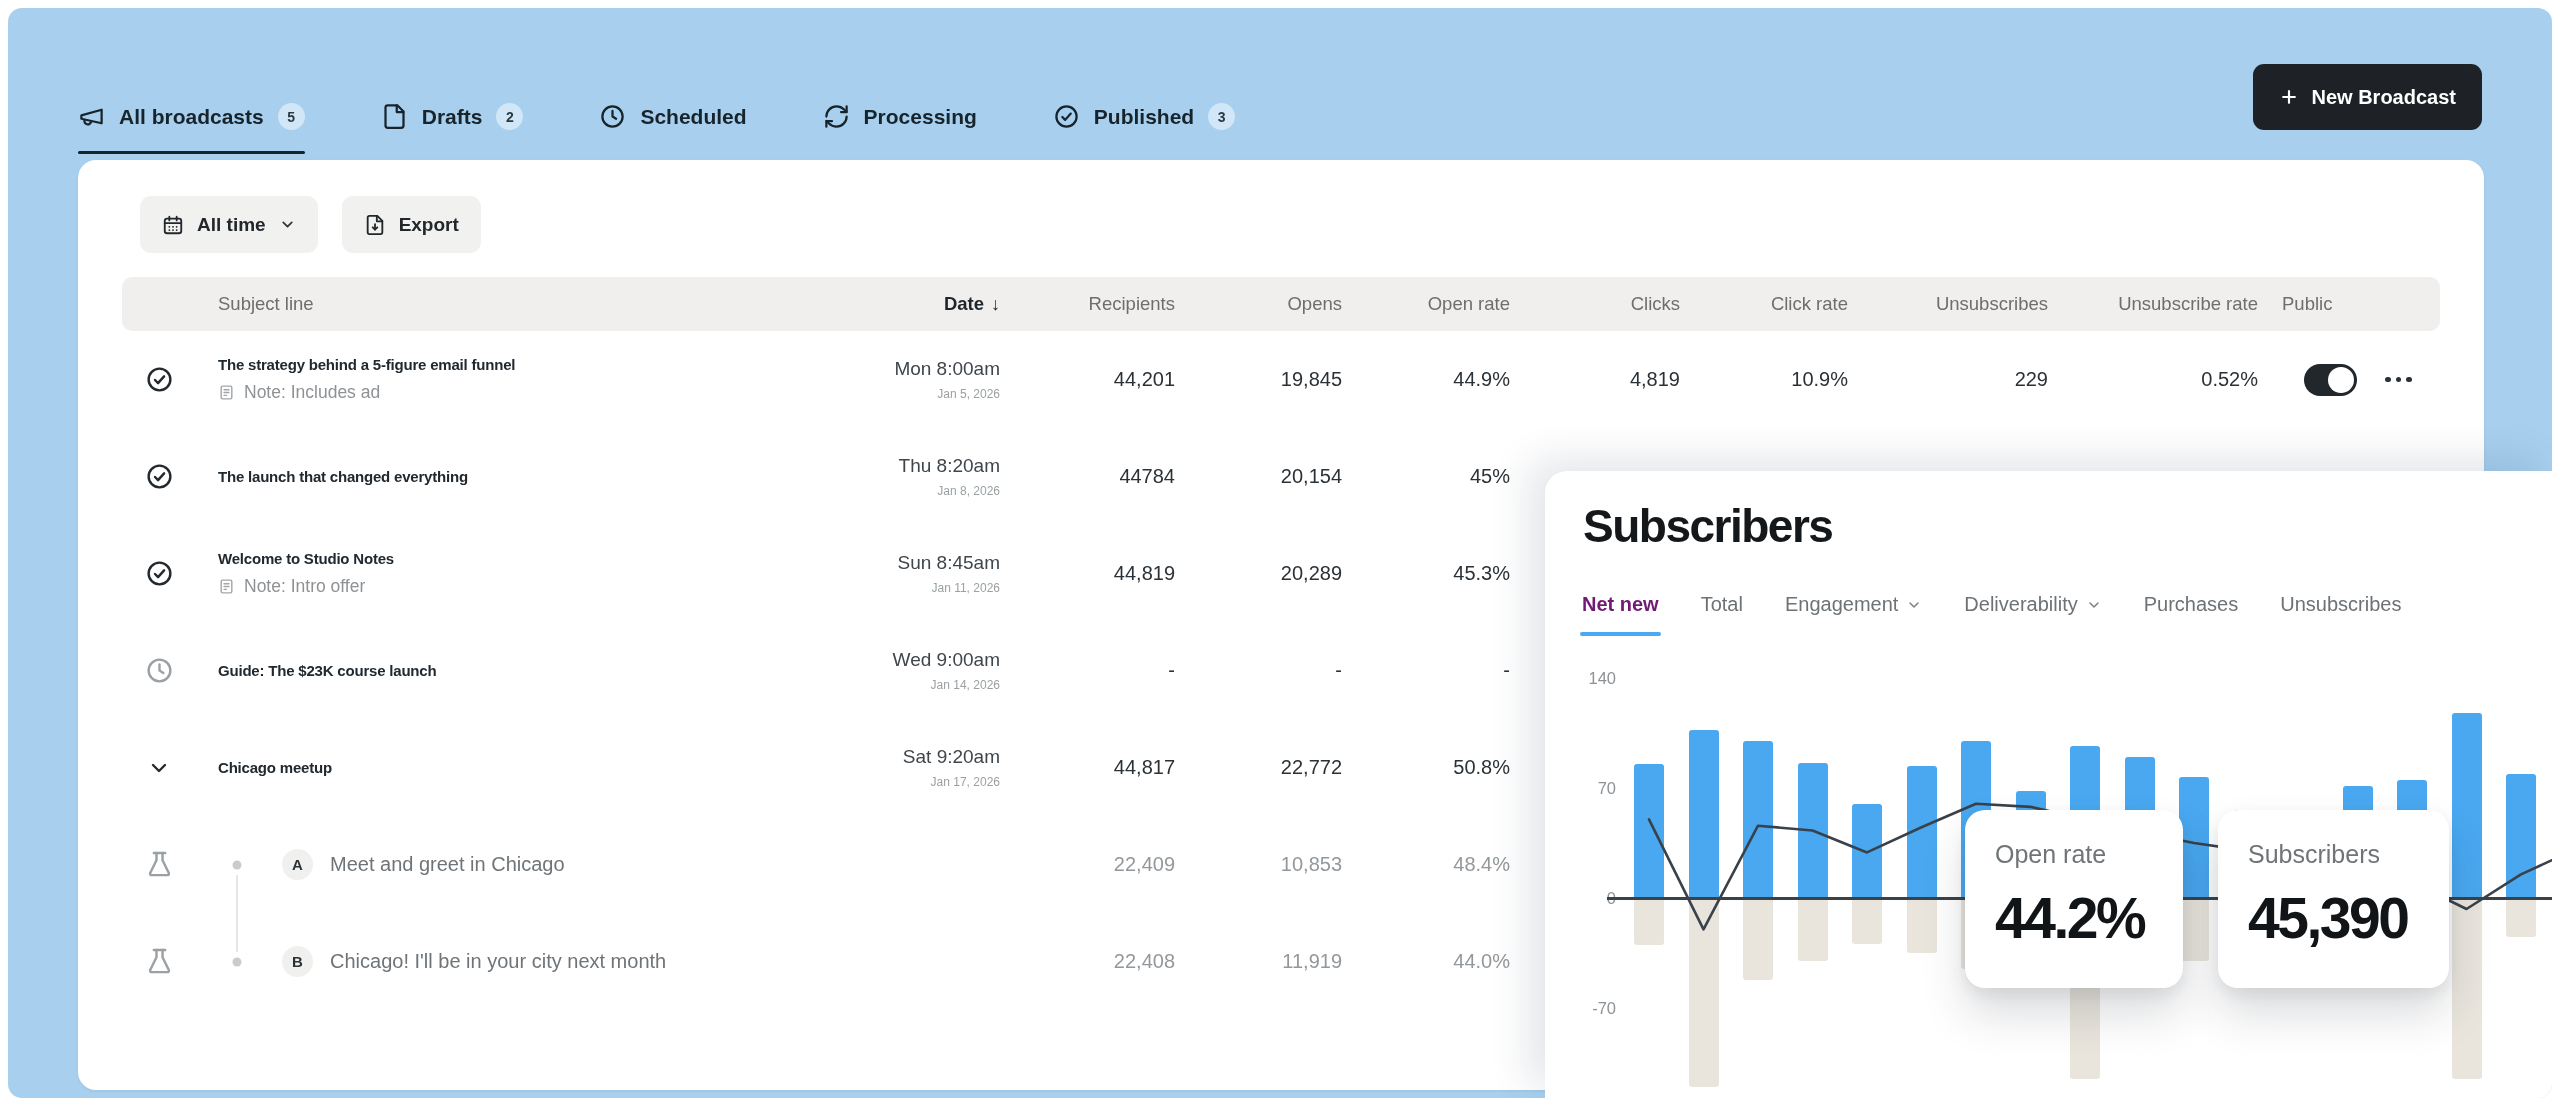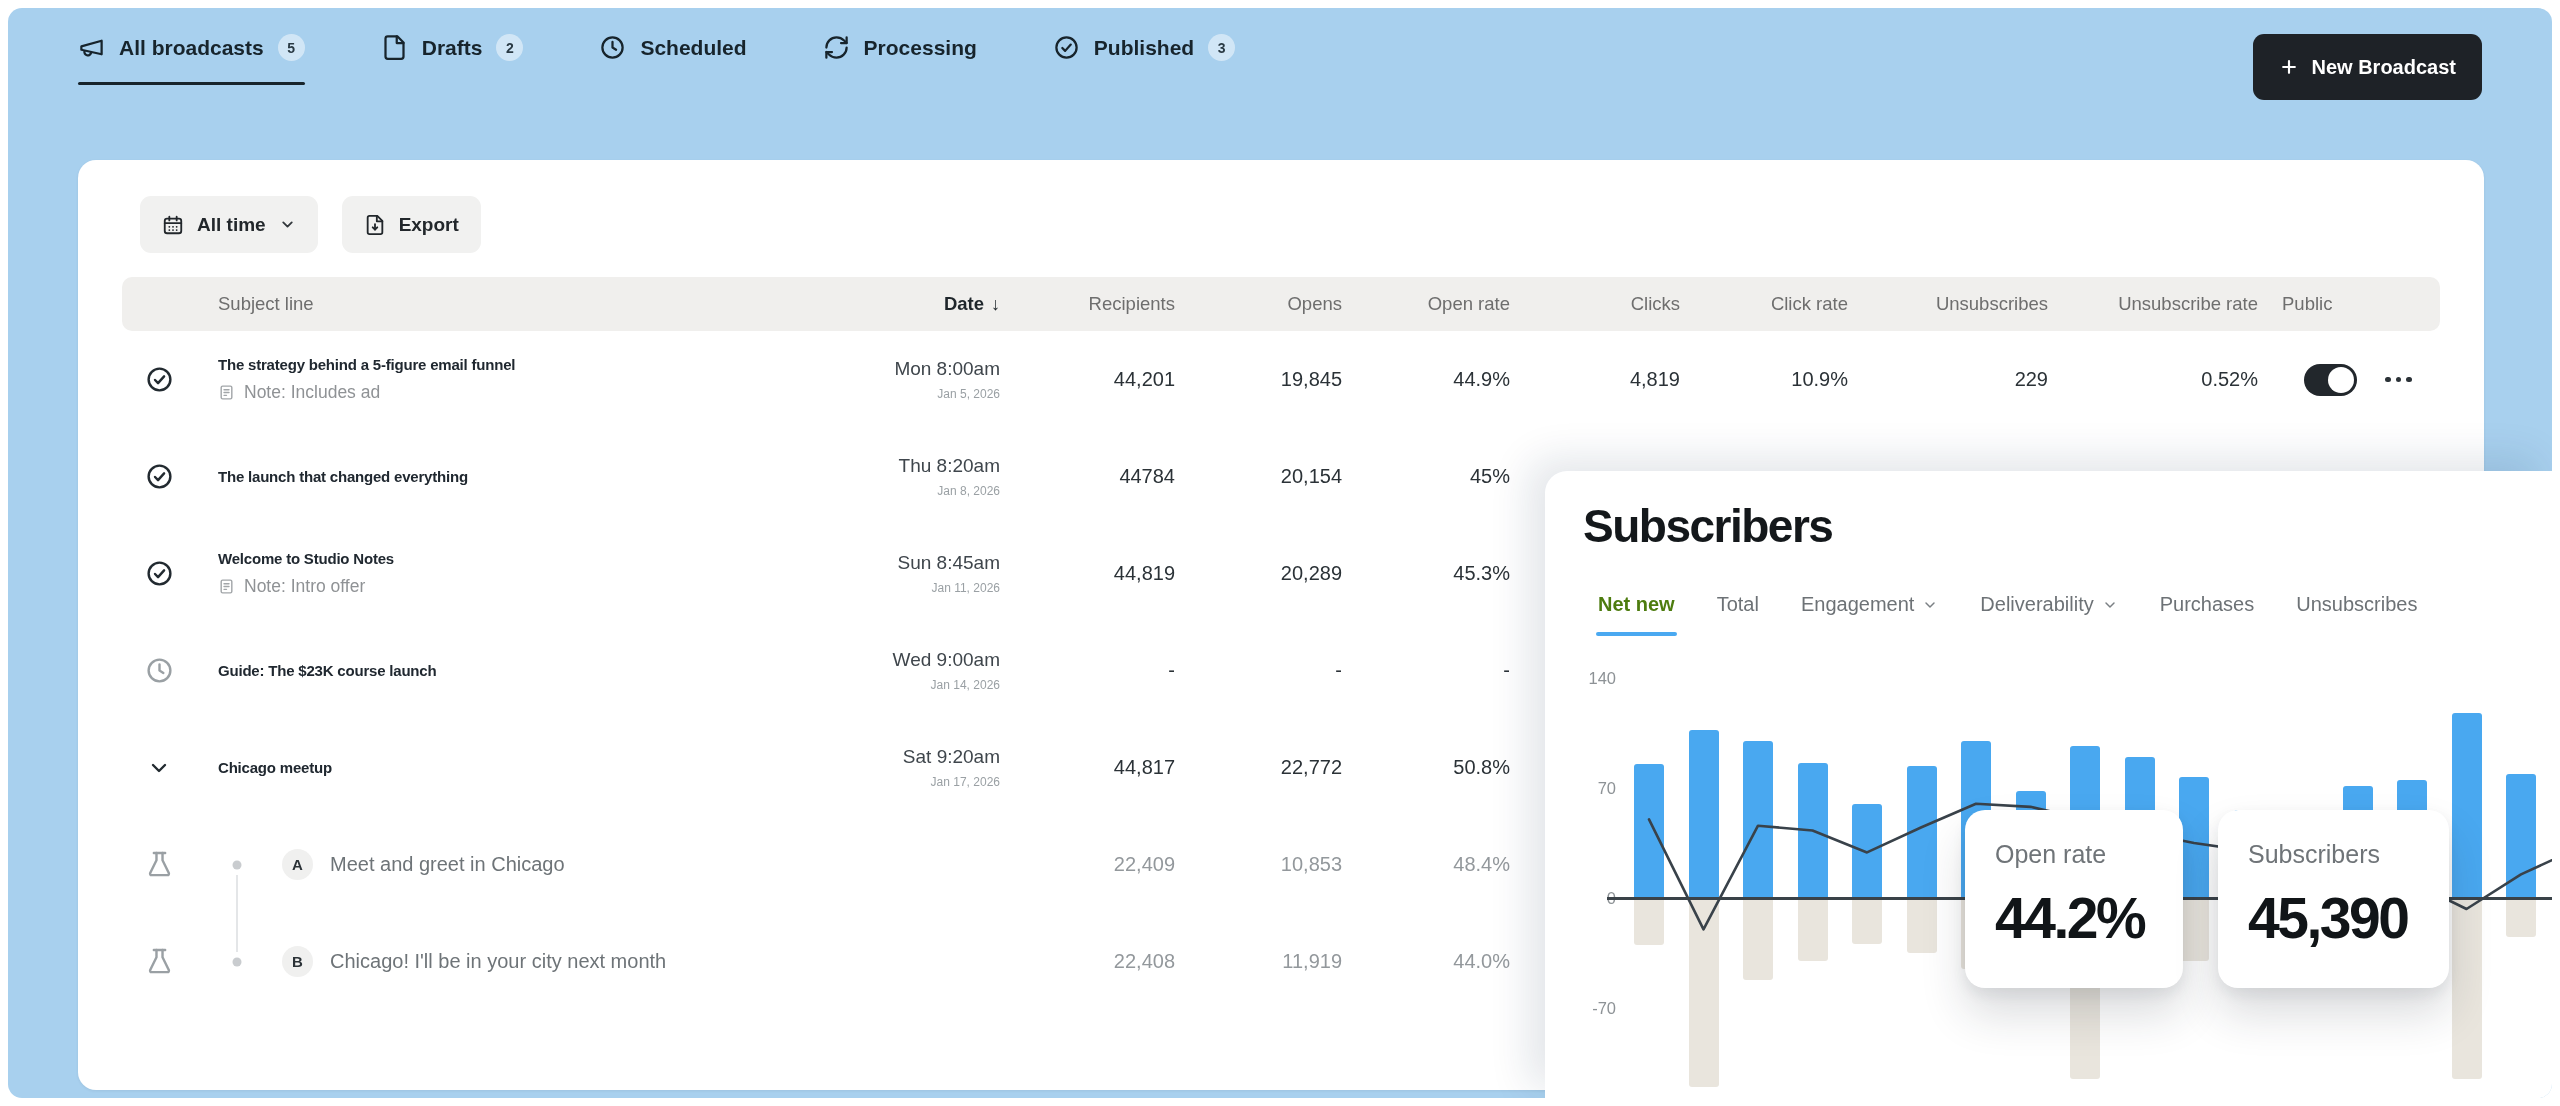--- a/index.html
+++ b/index.html
@@ -2,22 +2,22 @@
 <html><head>
 <meta charset="utf-8">
 <style>
   * { box-sizing: border-box; margin: 0; padding: 0; }
   html,body { background:#fff; }
   .stage { position:relative; width:2560px; height:1106px; background:#ffffff; overflow:hidden;
            font-family:"Liberation Sans","DejaVu Sans",sans-serif; color:#1f262b; }
   .app { position:absolute; inset:8px; background:#a8d0ee; border-radius:14px; overflow:hidden; }
 
   
-  .topbar { position:absolute; left:70px; right:70px; top:26px; height:88px;
-            display:flex; align-items:flex-start; justify-content:space-between; z-index:3;gap:27px; }
+  .topbar { position:absolute; left:70px; right:70px; top:34px; height:88px;
+            display:flex; align-items:flex-end; justify-content:space-between; z-index:3;gap:27px; }
   .tabs { display:flex; gap:76px; align-items:center; }
   .tab { display:flex; align-items:center; gap:14px; background:none; border:none; cursor:pointer;
          font-family:inherit; font-size:21px; font-weight:600; color:#17242c; position:relative; padding:0; }
   .tab .icon { width:27px; height:27px; }
   .tab.active::after { content:""; position:absolute; left:0; right:0; bottom:-24px; height:3px;
                        background:#17242c; border-radius:2px; }
   .tab-badge { min-width:27px; height:27px; padding:0 6px; border-radius:14px; background:rgba(255,255,255,0.48);
                display:flex; align-items:center; justify-content:center; font-size:14px; font-weight:600; color:#2a3a44; }
   .btn-new { height:66px; padding:0 26px; border-radius:11px; background:#1e2227; color:#fff;
              display:flex; gap:13px; align-items:center; font-family:Liberation Sans, sans-serif; font-size:20px; font-weight:600;
@@ -87,21 +87,21 @@
 
   
   .subs-panel { position:absolute; left:1537px; top:463px; right:0; bottom:0; background:#fff;
                 border-top-left-radius:22px; box-shadow:-16px -12px 40px rgba(20,45,70,.12);
                 overflow:hidden; z-index:20; }
   .subs-title { position:absolute; left:38px; top:28px; font-size:46px; font-weight:700;
                 letter-spacing:-1.5px; color:#14181b; }
   .panel-tabs { position:absolute; left:37px; top:122px; display:flex; gap:42px; align-items:center; }
   .ptab { position:relative; background:none; border:none; font-family:inherit; font-size:20px; color:#6d7276;
           display:flex; gap:8px; align-items:center; cursor:pointer; padding:0; }
-  .ptab.active { color:#4d7c0f; font-weight:700;margin-left:16px; }
+  .ptab.active { color:#701a75; font-weight:700; }
   .ptab.active::after { content:""; position:absolute; left:-2px; right:-2px; bottom:-20px; height:4px;
                         background:#4aa9f1; border-radius:2px; }
   .ptab .icon { width:16px; height:16px; color:#7b8084; }
 
   .chart { position:absolute; inset:0; }
   .ytick { position:absolute; left:23px; width:48px; text-align:right; font-size:16.5px; color:#8d9296;
            transform:translateY(-50%); }
   .zero-line { position:absolute; left:62px; right:0; top:426px; height:3px; background:#3a4248; z-index:5; }
   .bar { position:absolute; width:30px; }
   .bar-pos { background:#49a8f0; border-radius:3px 3px 0 0; z-index:2; }

